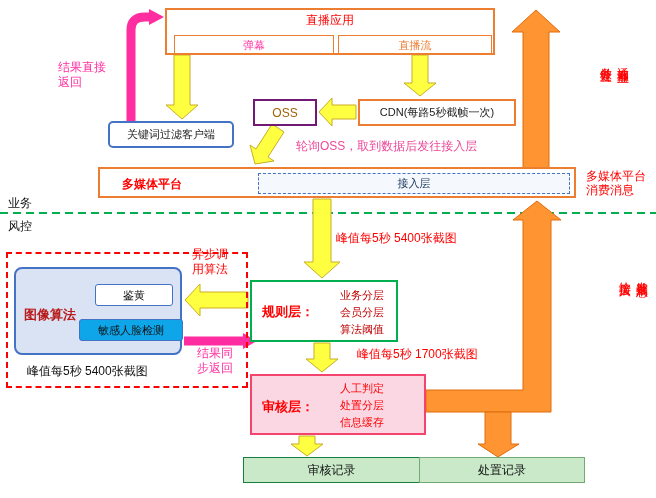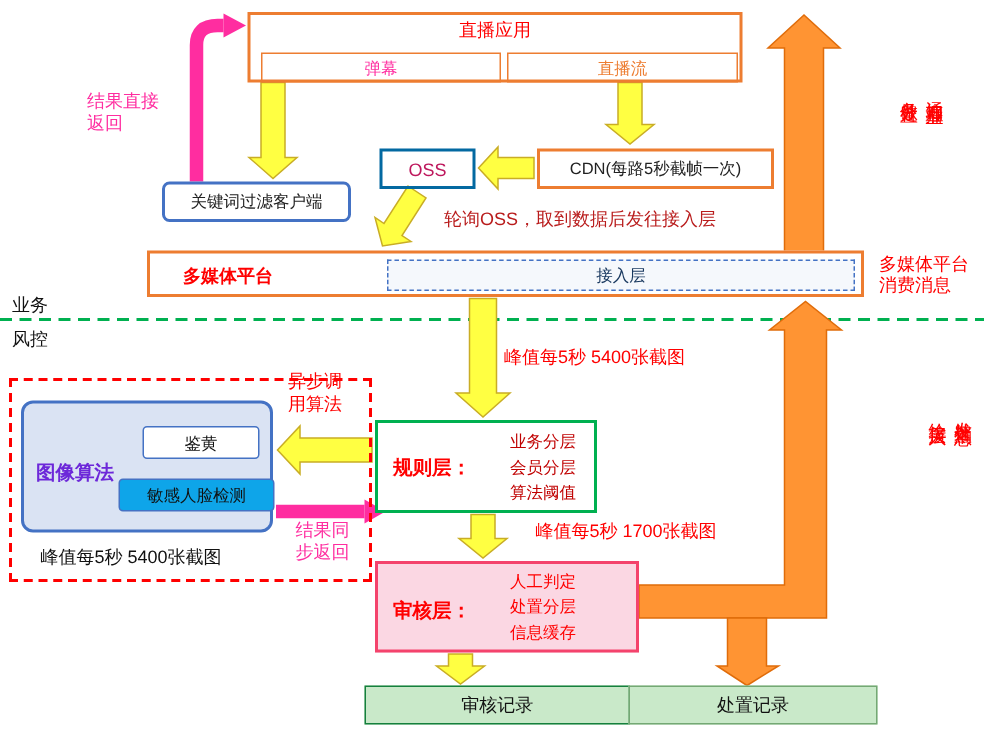--- a/index.html
+++ b/index.html
@@ -17,37 +17,37 @@
   .p{fill:#ff2da0;}
   .p-line{stroke:#ff2da0;stroke-width:9;fill:none;}
 
   .live-app{left:165px;top:8px;width:330px;height:47px;border:2px solid #ed7d31;}
   .live-app-title{position:absolute;left:0;top:2px;width:100%;text-align:center;color:#ff0000;font-size:12px;}
   .danmaku-box{position:absolute;left:7px;top:25px;width:158px;height:18px;border:1px solid #ed7d31;color:#ff2da0;font-size:11px;}
   .stream-box{position:absolute;left:171px;top:25px;width:152px;height:18px;border:1px solid #ed7d31;color:#ed7d31;font-size:11px;}
 
   .result-return{left:58px;top:60px;color:#ff2da0;font-size:12px;line-height:15px;}
   .keyword-filter{left:108px;top:121px;width:126px;height:27px;border:2px solid #4472c4;border-radius:5px;font-size:11px;color:#222;}
-  .oss-box{left:253px;top:99px;width:64px;height:27px;border:2px solid #0369a1;color:#be185d;font-size:12px;}
+  .oss-box{left:253px;top:99px;width:64px;height:27px;border:2px solid #701a75;color:#a16207;font-size:12px;}
   .cdn-box{left:358px;top:99px;width:158px;height:27px;border:2px solid #ed7d31;font-size:11px;color:#222;}
-  .poll-note{left:296px;top:138px;color:#b91c1c;font-size:12px;}
+  .poll-note{left:296px;top:138px;color:#ec4899;font-size:12px;}
 
   .platform-bar{left:98px;top:167px;width:478px;height:31px;border:2px solid #ed7d31;background:#fff;}
   .platform-label{position:absolute;left:22px;top:7px;color:#ff0000;font-weight:bold;font-size:12px;}
   .access-box{position:absolute;left:158px;top:4px;width:310px;height:19px;border:1.5px dashed #4472c4;color:#17375e;font-size:11px;background:rgba(68,114,196,0.05);display:flex;align-items:center;justify-content:center;}
 
   .consume-note{left:586px;top:169px;color:#ff0000;font-size:12px;line-height:14px;}
   .zone-business{left:8px;top:195px;font-size:12px;}
   .zone-risk{left:8px;top:218px;font-size:12px;}
 
   .peak-top{left:336px;top:230px;color:#ff0000;font-size:12px;}
   .red-dash-box{left:6px;top:252px;width:242px;height:136px;border:2px dashed #ff0000;}
 
   .algo-box{left:14px;top:267px;width:168px;height:88px;background:#dae3f3;border:2px solid #4472c4;border-radius:8px;}
-  .algo-label{position:absolute;left:8px;top:37px;color:#6d28d9;font-weight:bold;font-size:13px;font-family:Liberation Serif, serif;}
+  .algo-label{position:absolute;left:8px;top:37px;color:#b91c1c;font-weight:bold;font-size:13px;font-family:Liberation Serif, serif;}
   .porn-box{position:absolute;left:79px;top:15px;width:76px;height:20px;background:#fff;border:1.5px solid #4472c4;border-radius:3px;font-size:11px;display:flex;align-items:center;justify-content:center;}
   .face-box{position:absolute;left:63px;top:50px;width:102px;height:20px;background:#0ea5e9;border:1.5px solid #4472c4;border-radius:3px;font-size:11px;display:flex;align-items:center;justify-content:center;}
   .peak-algo{left:27px;top:363px;color:#111;font-size:12px;}
 
   .async-call{left:192px;top:247px;color:#ff0000;font-size:12px;line-height:15px;text-align:center;}
   .sync-return{left:197px;top:346px;color:#ff2da0;font-size:12px;line-height:15px;text-align:center;}
 
   .rule-box{left:250px;top:280px;width:148px;height:62px;border:2.5px solid #00b050;background:#fff;}
   .rule-title{position:absolute;left:10px;top:21px;color:#ff0000;font-weight:bold;font-size:13px;}
   .rule-items{position:absolute;left:88px;top:5px;color:#c00000;font-size:11px;line-height:17px;}

